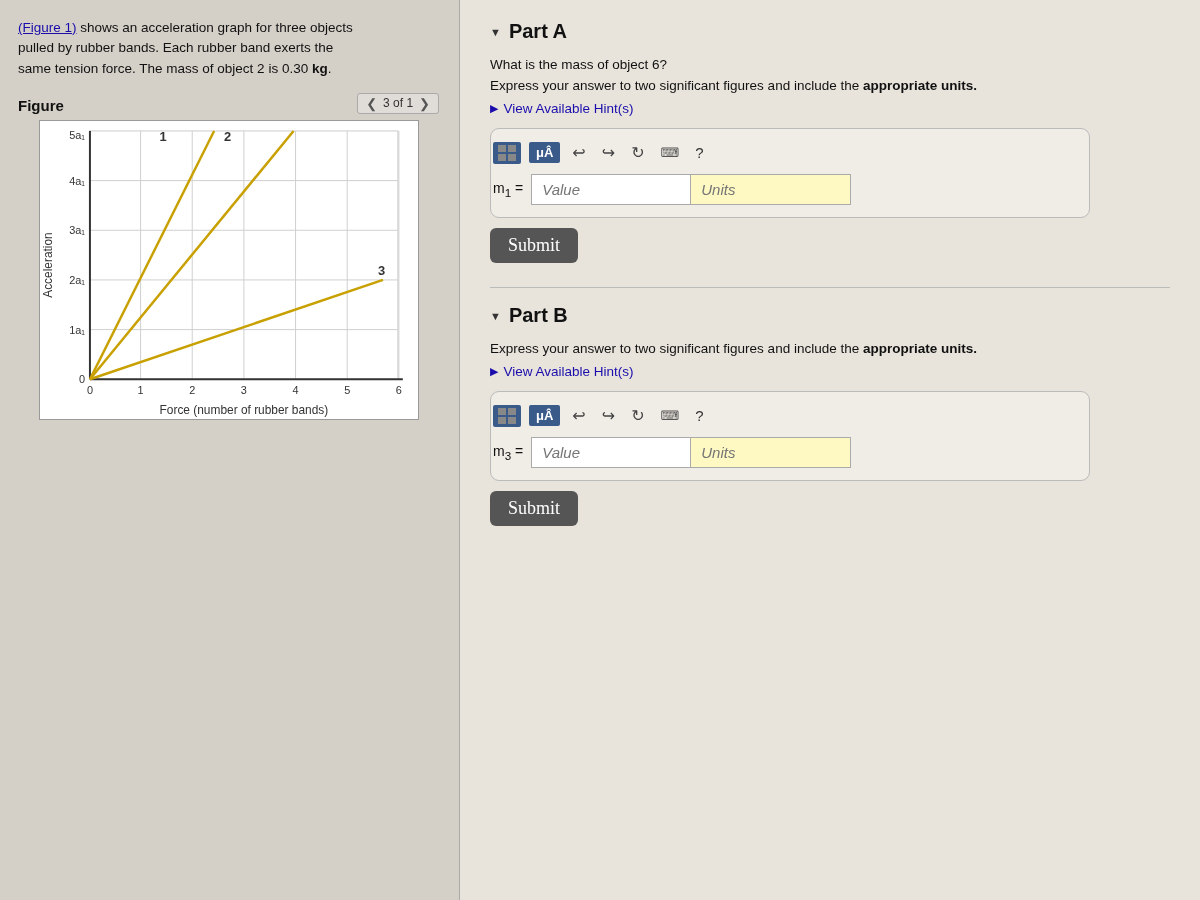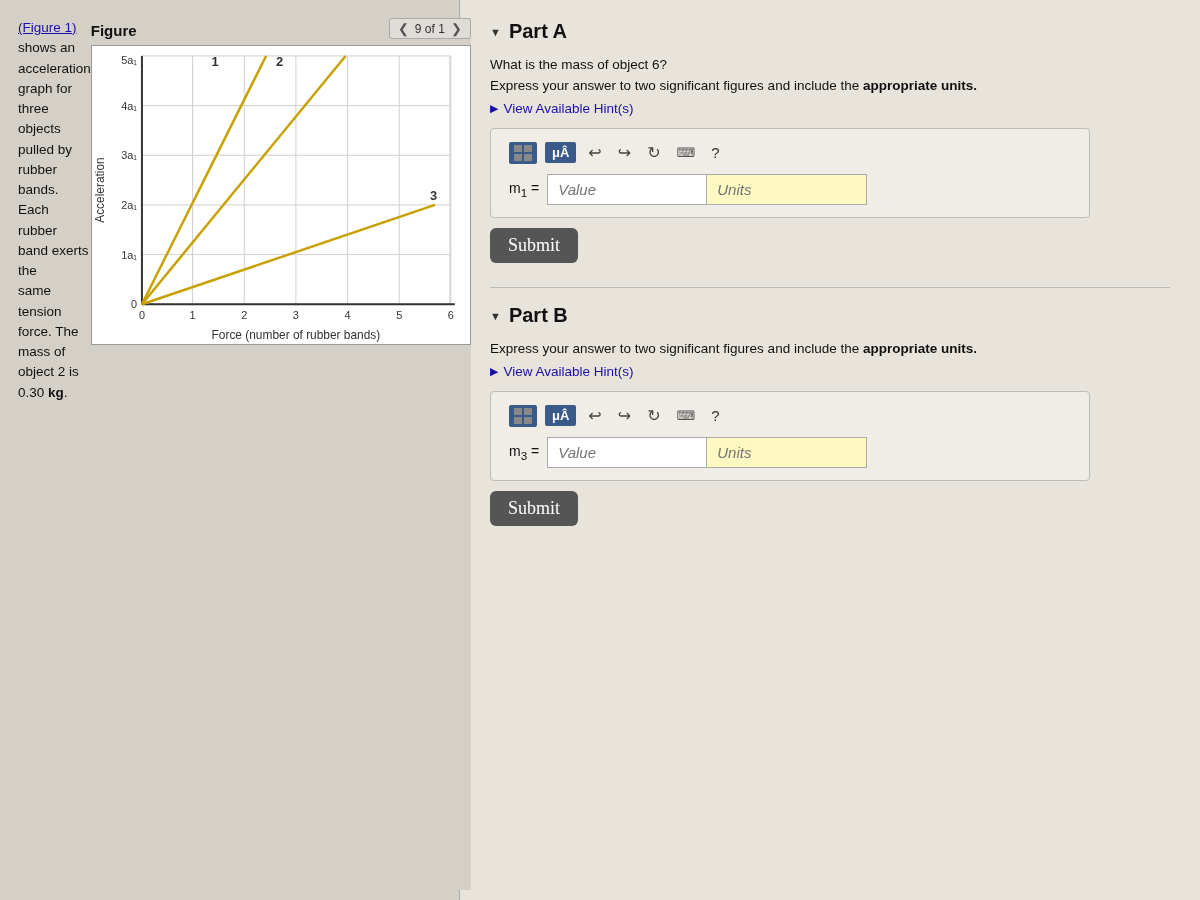--- a/index.html
+++ b/index.html
@@ -9,21 +9,21 @@
       width: 1200px;
       height: 900px;
       overflow: hidden;
       display: flex;
     }
 
     .left-panel {
       width: 460px;
       background: #d4d0c8;
       display: flex;
-      flex-direction: row;
+      flex-direction: column;
       padding: 18px 20px 10px 18px;
       border-right: 1px solid #aaa;
     }
 
     .problem-text {
       font-size: 13.5px;
       line-height: 1.5;
       color: #111;
       margin-bottom: 14px;
     }
@@ -149,22 +149,22 @@
       cursor: pointer;
     }
 
     .hint-arrow {
       font-size: 11px;
     }
 
     .answer-box {
       background: #f0ede6;
       border: 1px solid #bbb;
-      border-radius: 4px;
-      padding: 12px 18px;
+      border-radius: 9px;
+      padding: 12px 2px;
       margin-bottom: 10px;
       width: 600px;
     }
 
     .toolbar {
       display: flex;
       align-items: center;
       gap: 8px;
       margin-bottom: 10px;
     }
@@ -271,21 +271,21 @@
 <div class="left-panel">
   <div class="problem-text">
     <a>(Figure 1)</a><span> shows an acceleration graph for three objects<br>pulled by rubber bands. Each rubber band exerts the<br>same tension force. The mass of object 2 is 0.30 <strong>kg</strong>.</span>
   </div>
 
   <div class="figure-area">
     <div class="figure-header">
       <span class="figure-label">Figure</span>
       <div class="figure-nav">
         <button>❮</button>
-        <span>9 of 1</span>
+        <span>3 of 1</span>
         <button>❯</button>
       </div>
     </div>
 
     <div class="graph-container">
       <svg class="graph-svg" viewBox="0 0 380 300">
 
         <rect x="50" y="10" width="310" height="250" fill="white" stroke="#ccc"></rect>
 
         <line x1="101" y1="10" x2="101" y2="260" stroke="#d0d0d0" stroke-width="1"></line>

